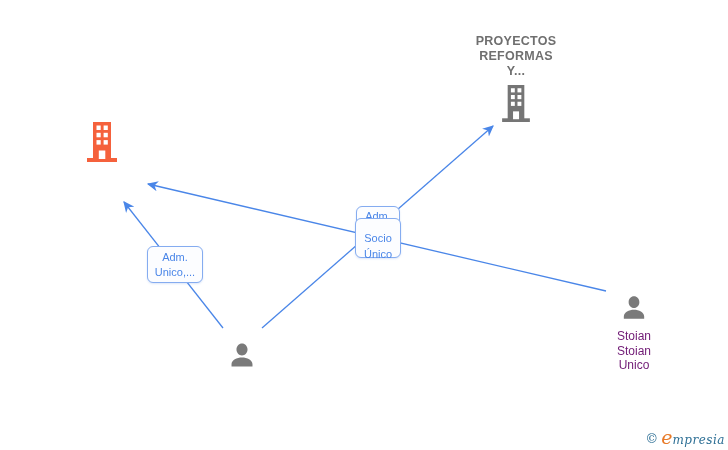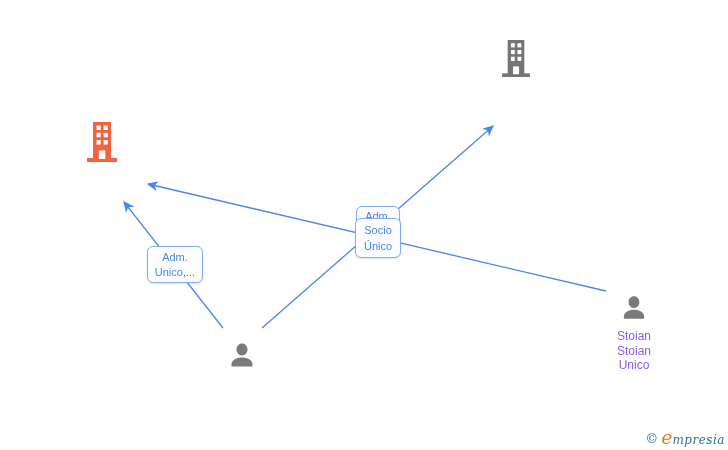--- a/index.html
+++ b/index.html
@@ -7,34 +7,34 @@
     position:relative;width:728px;height:450px;background:#ffffff;
     overflow:hidden;font-family:"Liberation Sans",sans-serif;
   }
   .edges-svg{position:absolute;left:0;top:0;z-index:1;}
   .node{position:absolute;display:flex;flex-direction:column;align-items:center;z-index:2;cursor:pointer;}
   .company-label{
     font-size:12.5px;font-weight:bold;color:#6f6f6f;letter-spacing:.25px;
     line-height:15px;text-align:center;
   }
   .person-label{
-    font-size:12px;color:#8b5cf6;line-height:14.5px;text-align:center;margin-top:5px;
+    font-size:12px;color:#701a75;line-height:14.5px;text-align:center;margin-top:5px;
   }
   .label-line{display:block;white-space:nowrap;}
   .node-icon{display:block;}
   .icon-gap{margin-top:6px;}
   .edge-label{
     position:absolute;box-sizing:border-box;
     border:1.5px solid #85acf0;border-radius:6px;background:#fcfdff;
     color:#4a86e8;font-size:11px;line-height:15px;text-align:center;
     box-shadow:0 1px 2px rgba(120,160,230,.25);
   }
   .edge-label .label-line{white-space:nowrap;}
   #box-adm{left:356px;top:206px;width:44px;height:36px;z-index:3;padding-top:2px;}
-  #box-socio{left:355px;top:218px;width:46px;height:40px;z-index:4;padding-top:3px;line-height:16px;}
+  #box-socio{left:355px;top:218px;width:46px;height:40px;z-index:4;padding-top:11px;line-height:16px;}
   #box-unico{left:147px;top:246px;width:56px;height:37px;z-index:3;padding-top:3px;line-height:15px;}
   #node-arganplant{left:37px;top:116px;width:130px;}
   #node-proyectos{left:451px;top:34px;width:130px;}
   #node-lupu{left:177px;top:338px;width:130px;}
   #node-stoian{left:569px;top:291px;width:130px;}
   .watermark{
     position:absolute;right:3px;bottom:2px;z-index:5;cursor:pointer;
     font-family:"DejaVu Serif",serif;user-select:none;white-space:nowrap;
   }
   .wm-copy{font-size:13px;color:#2d6f95;font-style:normal;vertical-align:1px;}
@@ -67,20 +67,25 @@
       <rect x="18.6" y="3.5" width="4.2" height="4.5" fill="#fff"></rect>
       <rect x="11.5" y="10.8" width="4.2" height="4.5" fill="#fff"></rect>
       <rect x="18.6" y="10.8" width="4.2" height="4.5" fill="#fff"></rect>
       <rect x="11.5" y="18.1" width="4.2" height="4.5" fill="#fff"></rect>
       <rect x="18.6" y="18.1" width="4.2" height="4.5" fill="#fff"></rect>
       <rect x="13.8" y="28.5" width="6.5" height="8.5" fill="#fff"></rect>
     </svg>
   </div>
 
   <div class="node" id="node-proyectos">
+    <div class="company-label">
+      <span class="label-line">PROYECTOS</span>
+      <span class="label-line">REFORMAS</span>
+      <span class="label-line">Y...</span>
+    </div>
     <svg class="node-icon icon-gap" width="32" height="37" viewBox="0 0 34 40" style="color:#757575">
       <rect x="2" y="36" width="30" height="4" fill="currentColor"></rect>
       <rect x="8" y="0" width="18" height="37" fill="currentColor"></rect>
       <rect x="11.5" y="3.5" width="4.2" height="4.5" fill="#fff"></rect>
       <rect x="18.6" y="3.5" width="4.2" height="4.5" fill="#fff"></rect>
       <rect x="11.5" y="10.8" width="4.2" height="4.5" fill="#fff"></rect>
       <rect x="18.6" y="10.8" width="4.2" height="4.5" fill="#fff"></rect>
       <rect x="11.5" y="18.1" width="4.2" height="4.5" fill="#fff"></rect>
       <rect x="18.6" y="18.1" width="4.2" height="4.5" fill="#fff"></rect>
       <rect x="13.8" y="28.5" width="6.5" height="8.5" fill="#fff"></rect>

